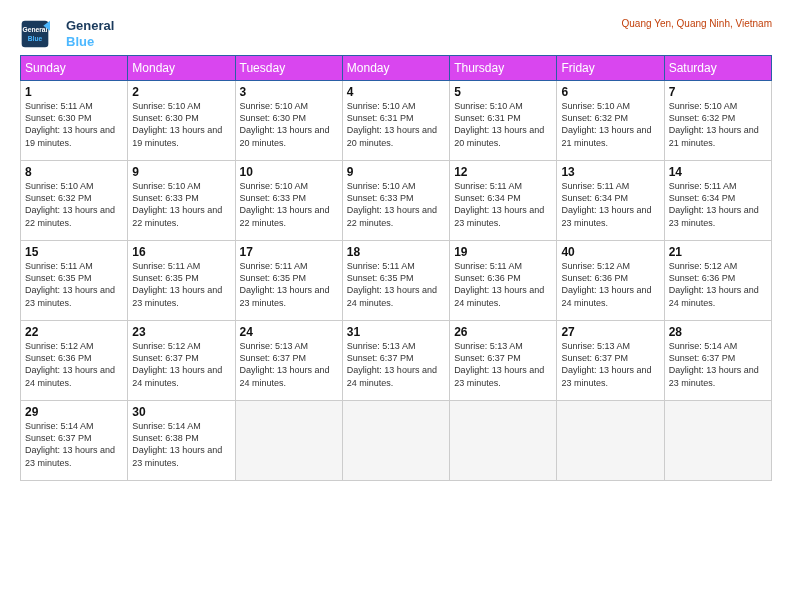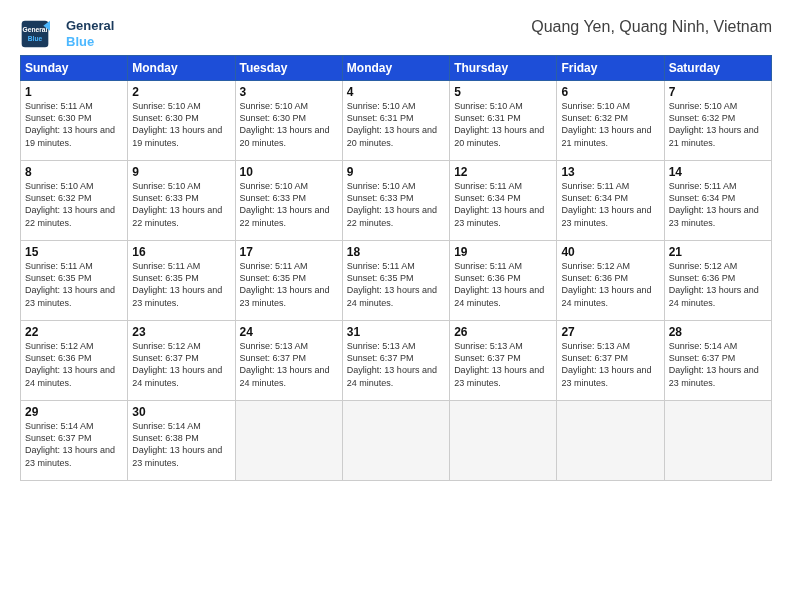--- a/index.html
+++ b/index.html
@@ -40,34 +40,34 @@
     .title-block {
       text-align: right;
     }
     .calendar-title {
       font-size: 32px;
       font-weight: bold;
       color: #1a3a5c;
       line-height: 1.1;
     }
     .calendar-subtitle {
-      font-size: 16px;
-      color: #404040;
+      font-size: 10px;
+      color: #c2410c;
       font-weight: normal;
     }
     .calendar-table {
       width: 100%;
       border-collapse: collapse;
       table-layout: fixed;
     }
     .calendar-table thead tr th {
-      background: #1d4ed8;
+      background: #d946ef;
       color: #fff;
       font-size: 12px;
-      font-weight: bold;
+      font-weight: normal;
       padding: 5px 4px;
       text-align: left;
       border: 1px solid #2a5fa5;
     }
     .calendar-table tbody tr td {
       border: 1px solid #ccc;
       vertical-align: top;
       padding: 4px 4px 3px 4px;
       font-size: 9.5px;
       color: #222;

